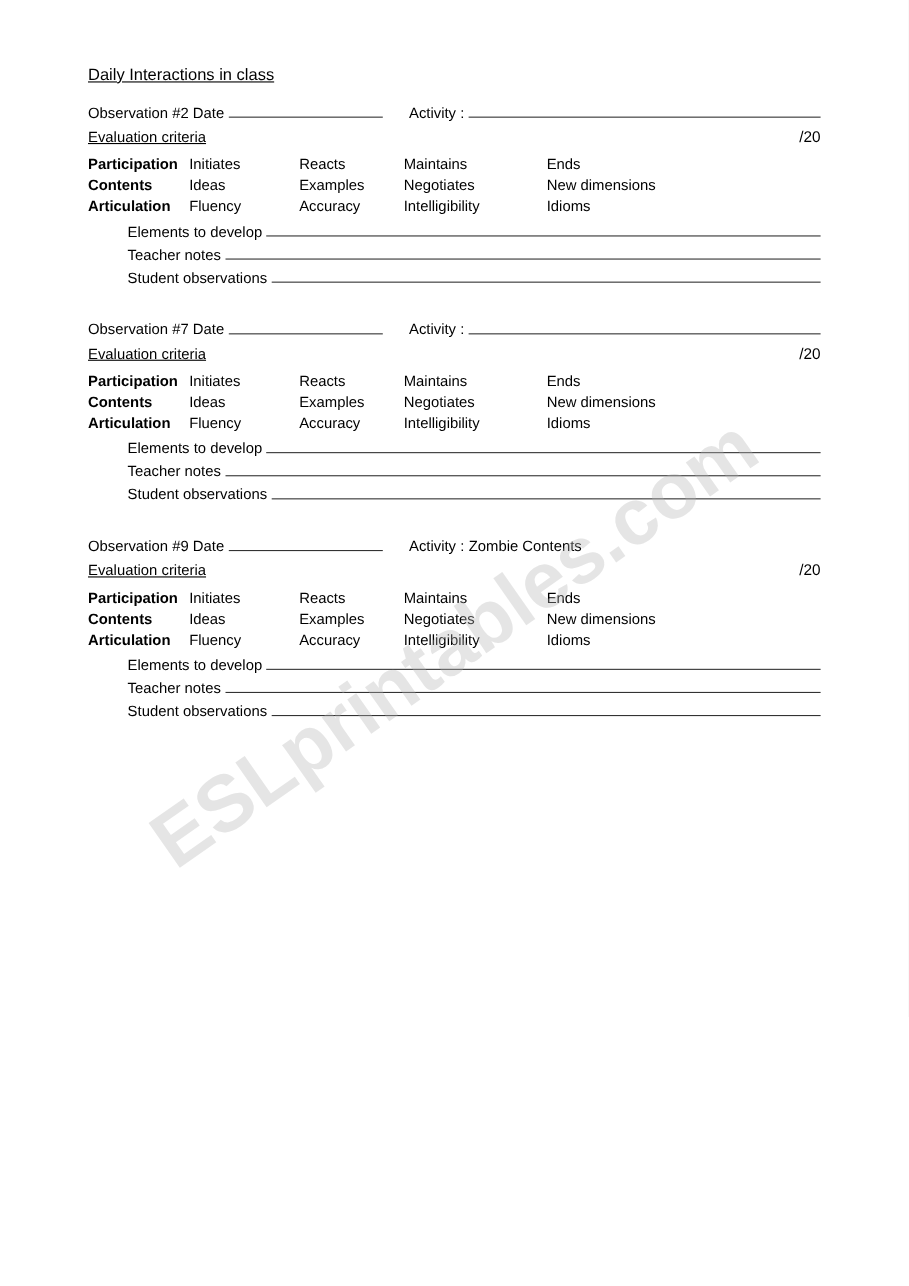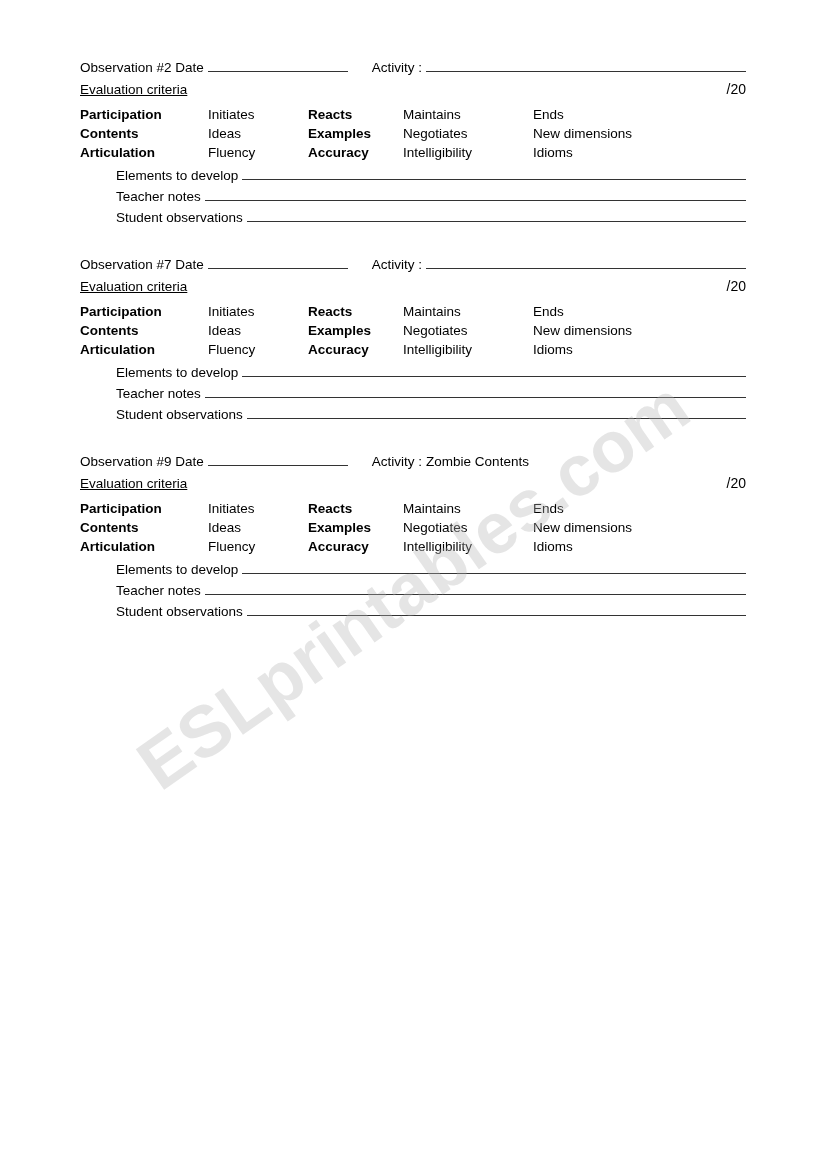--- a/index.html
+++ b/index.html
@@ -93,31 +93,30 @@
 
     .criteria-row {
       display: flex;
       align-items: baseline;
       margin-bottom: 4px;
       font-size: 13.5px;
       font-family: Arial, sans-serif;
     }
 
     .criteria-row .col-cat {
-      width: 128px;
+      width: 92px;
       font-weight: bold;
     }
 
     .criteria-row .col1 {
       width: 100px;
     }
 
     .criteria-row .col2 {
       width: 95px;
-      font-weight: bold;
     }
 
     .criteria-row .col3 {
       width: 130px;
     }
 
     .criteria-row .col4 {
       width: 130px;
     }
 
@@ -144,20 +143,21 @@
       margin-left: 4px;
     }
   </style>
 </head>
 <body>
 
 <div class="page">
 
   <div class="watermark">ESLprintables.com</div>
 
+  <div class="page-title">Daily Interactions in class</div>
 
   <div id="observations-container">
   <div class="observation-block">
         <div class="obs-line">
           <span class="label">Observation #2 Date </span>
           <span class="underline-short"></span>
           <span style="width: 20px; display: inline-block;"></span>
           <span class="label">Activity :</span>
           <span style="border-bottom: 1px solid rgb(51, 51, 51); flex: 1 1 0%; display: inline-block; min-width: 200px; margin-left: 4px;"></span>
         </div>

